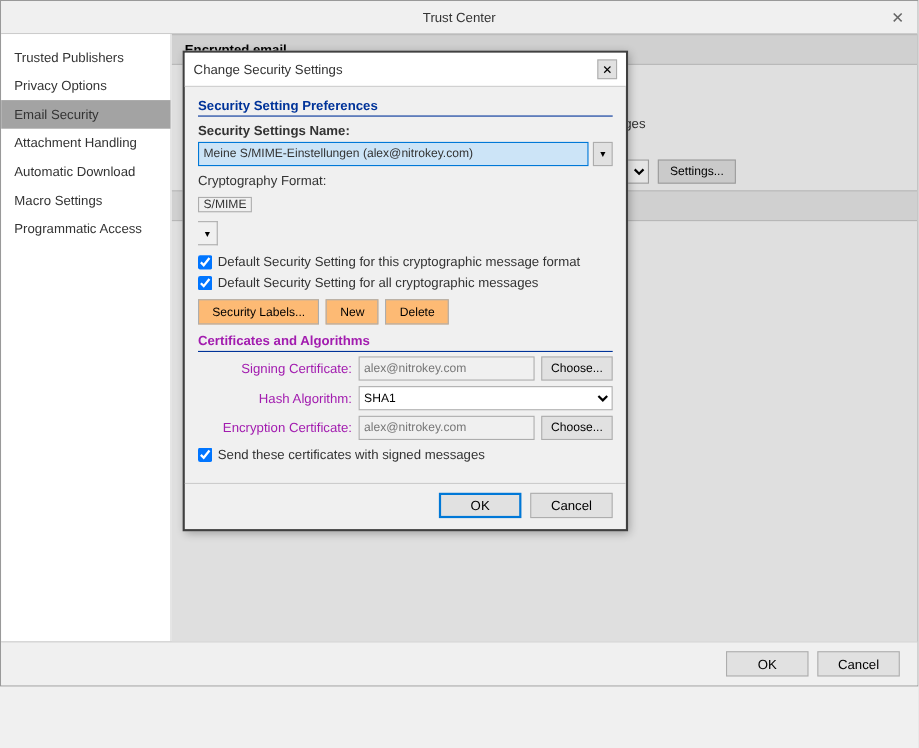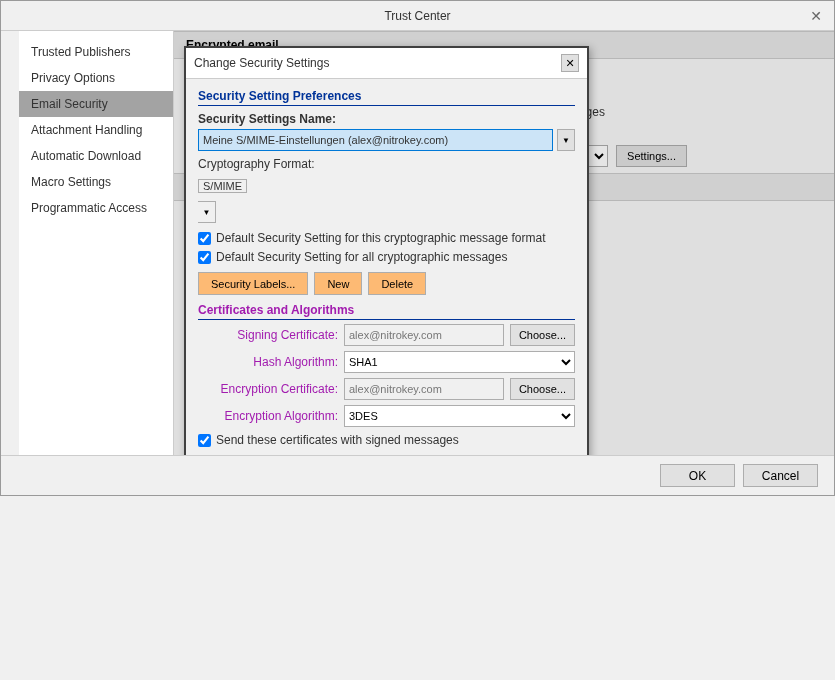--- a/index.html
+++ b/index.html
@@ -8,21 +8,21 @@
       font-size: 12px;
       background: #f0f0f0;
       width: 835px;
       height: 680px;
       overflow: hidden;
     }
 
     
     .window {
       width: 835px;
-      height: 496px;
+      height: 624px;
       background: #f0f0f0;
       border: 1px solid #999;
       display: flex;
       flex-direction: column;
     }
 
     .title-bar {
       background: #f0f0f0;
       height: 30px;
       display: flex;
@@ -47,21 +47,20 @@
       justify-content: center;
       cursor: pointer;
       font-size: 14px;
       color: #666;
     }
 
     .window-body {
       display: flex;
       flex: 1;
       overflow: hidden;
-      margin-left: 18px;
     }
 
     
     .sidebar {
       width: 155px;
       background: #fff;
       border-right: 1px solid #ccc;
       padding: 8px 0;
     }
 
@@ -558,26 +557,20 @@
                 <option>SHA1</option>
               </select>
             </div>
 
             <div class="cert-row">
               <span class="cert-label">Encryption Certificate:</span>
               <input type="text" class="cert-input" value="alex@nitrokey.com" style="">
               <button class="choose-btn">Choose...</button>
             </div>
 
-            <div class="cert-row">
-              <span class="cert-label">Encryption Algorithm:</span>
-              <select class="enc-select">
-                <option>3DES</option>
-              </select>
-            </div>
 
             <div class="dialog-checkbox-row" style="margin-top:6px;">
               <input type="checkbox" id="scb" checked="" style="">
               <label for="scb">Send these certificates with signed messages</label>
             </div>
           </div>
 
           <div class="dialog-footer">
             <button class="ok-btn">OK</button>
             <button class="cancel-btn">Cancel</button>

